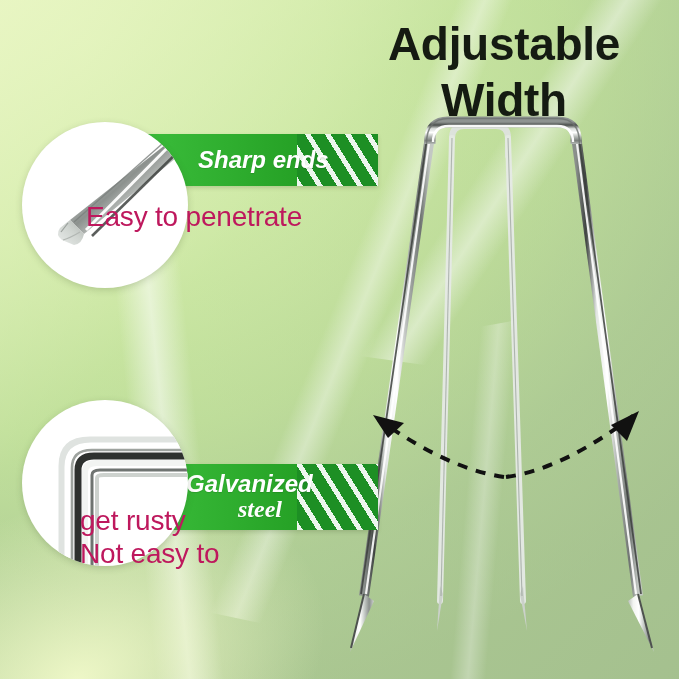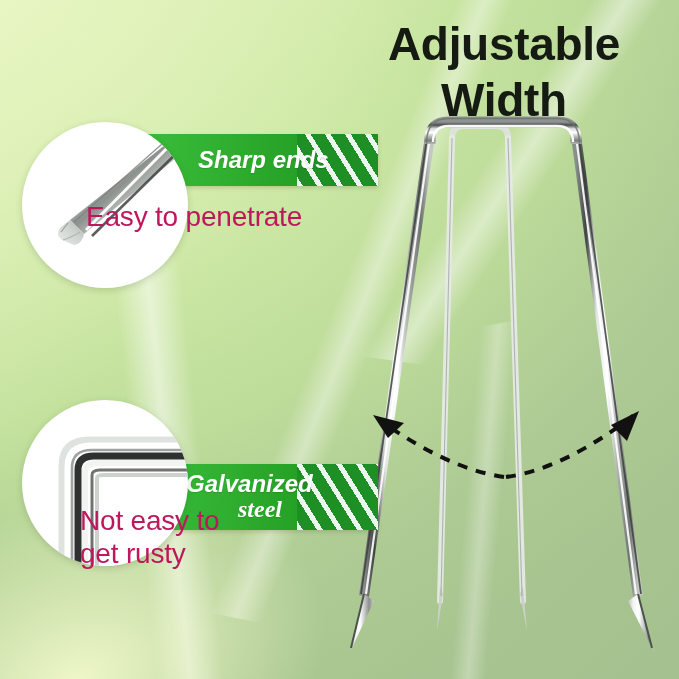--- a/index.html
+++ b/index.html
@@ -307,18 +307,18 @@
 
           <path d="M56 170 L56 70 Q56 56 72 56 L170 56" stroke="#2e312f" stroke-width="7"></path>
           <path d="M63 170 L63 72 Q63 63 75 63 L170 63" stroke="#f2f4f2" stroke-width="6"></path>
           <path d="M70 170 L70 75 Q70 70 78 70 L170 70" stroke="#6f7471" stroke-width="3"></path>
           <path d="M75 170 L75 78 Q75 75 82 75 L170 75" stroke="#cdd2ce" stroke-width="4"></path>
         </g>
       </svg>
     </div>
 
     <div class="feature-desc">
+      <div>get rusty</div>
       <div>Not easy to</div>
-      <div>get rusty</div>
     </div>
   </div>
 
 </div>
 
 </body></html>

